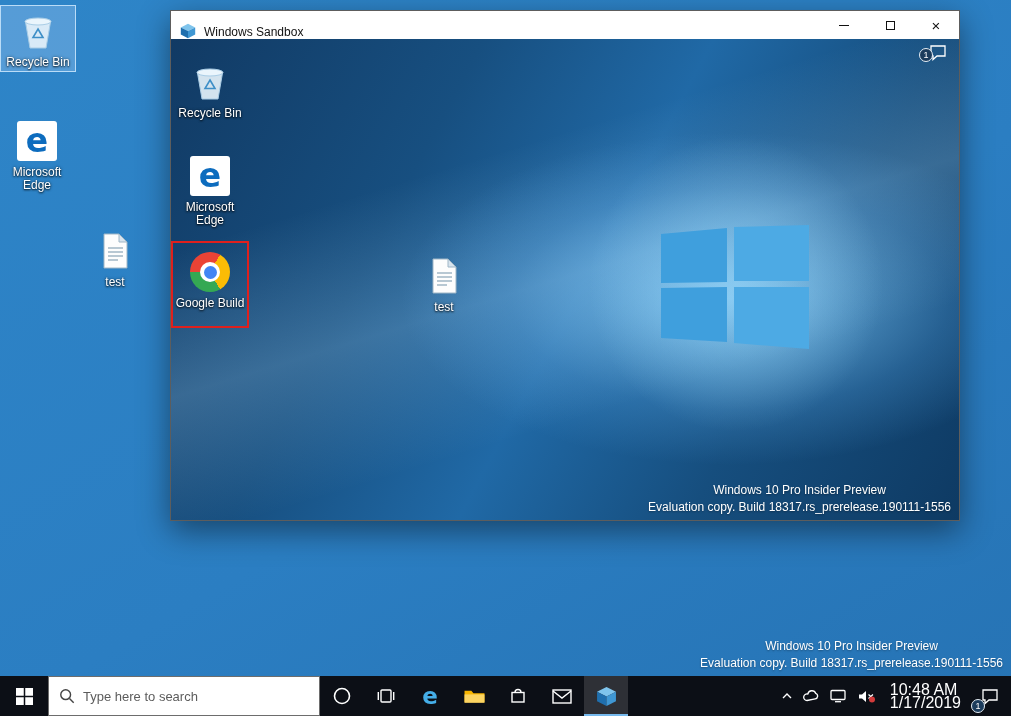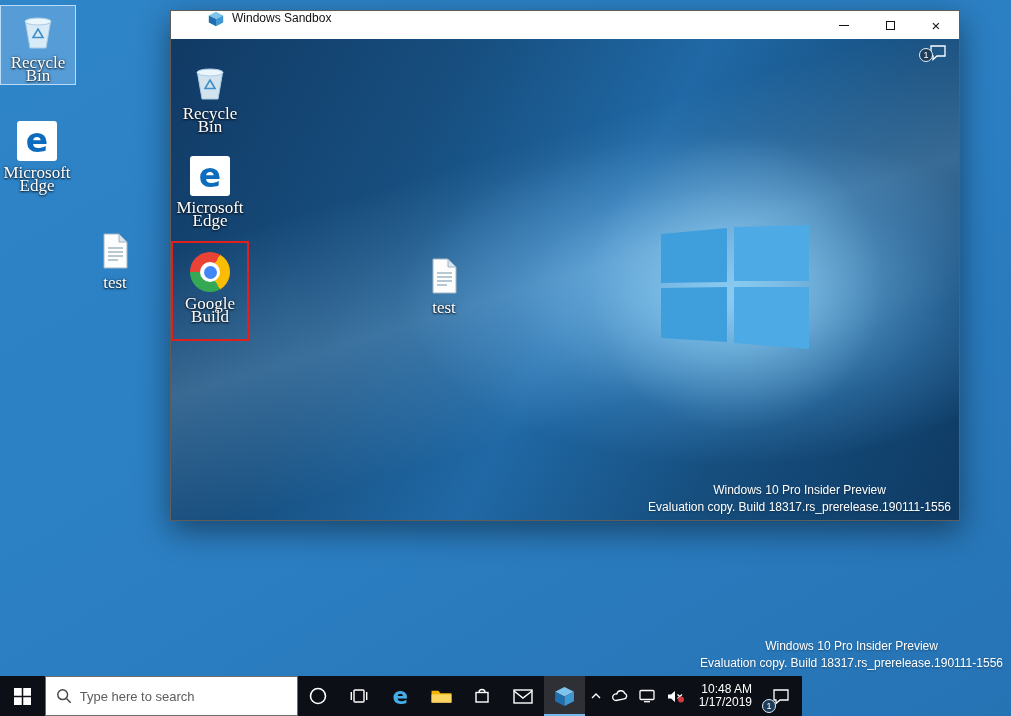--- a/index.html
+++ b/index.html
@@ -4,42 +4,42 @@
 <style>
   * { box-sizing: border-box; margin: 0; padding: 0; }
   html,body { width: 1011px; height: 716px; font-family: "Liberation Sans", sans-serif; overflow: hidden; }
 
   #stage { position: relative; width: 1011px; height: 716px; overflow: hidden;
            background: linear-gradient(150deg, #2e85c8 0%, #2b7ec2 55%, #2673b4 100%); }
 
   
   .desktop-icon { position: absolute; width: 74px; padding: 4px 2px 2px; text-align: center; cursor: default; }
   .glyph-wrap { width: 42px; height: 42px; margin: 0 auto 4px; position: relative; display: flex; align-items: center; justify-content: center; }
-  .desktop-icon .label { font-size: 17px; color: #fff; line-height: 13px;
-                         text-shadow: 0 1px 2px rgba(0,0,0,.85), 0 0 3px rgba(0,0,0,.5); font-family: Liberation Serif, serif; }
+  .desktop-icon .label { font-size: 12px; color: #fff; line-height: 13px;
+                         text-shadow: 0 1px 2px rgba(0,0,0,.85), 0 0 3px rgba(0,0,0,.5); }
   .desktop-icon.selected { background: rgba(125,180,230,.5); outline: 1px solid rgba(210,235,255,.85); }
 
   .edge-tile { width: 40px; height: 40px; background: #fff; border-radius: 3px;
                display: flex; align-items: center; justify-content: center; }
   .edge-e { font-size: 33px; font-weight: bold; color: #0d6cbe; line-height: 36px;
             font-family: "DejaVu Sans", sans-serif; }
 
   .chrome-circle { width: 40px; height: 40px; border-radius: 50%; position: relative;
      background: conic-gradient(from -90deg, #ea4335 0deg, #ea4335 120deg, #fbbc05 120deg, #fbbc05 240deg, #34a853 240deg, #34a853 360deg); }
   .chrome-circle::before { content:""; position:absolute; left:50%; top:50%; width:20px; height:20px;
      margin:-10px 0 0 -10px; background:#fff; border-radius:50%; }
   .chrome-circle::after { content:""; position:absolute; left:50%; top:50%; width:13px; height:13px;
      margin:-6.5px 0 0 -6.5px; background:#4285f4; border-radius:50%; }
   .chrome-highlight { outline: 2px solid #df201d; padding-top: 8px; padding-bottom: 16px; }
 
   
   #sandbox-window { position: absolute; left: 170px; top: 10px; width: 790px; height: 511px;
      background: #fff; border: 1px solid #5d5d5d; box-shadow: 0 10px 30px rgba(0,0,0,.45);
      display: flex; flex-direction: column; }
-  .titlebar { flex: 0 0 28px; background: #fff; display: flex; align-items: flex-start; margin-left: 28px; }
+  .titlebar { flex: 0 0 28px; background: #fff; display: flex; align-items: flex-end; }
   .titlebar .app-icon { margin: 0 8px 0 9px; display: flex; }
   .titlebar .title { font-size: 12px; color: #111; }
   .caption-buttons { margin-left: auto; display: flex; height: 100%; }
   .caption-btn { width: 46px; height: 100%; display: flex; align-items: center; justify-content: center;
                  color: #111; font-size: 15px; }
   .min-glyph { display: block; width: 10px; height: 1px; background: #111; }
   .max-glyph { display: block; width: 9px; height: 9px; border: 1px solid #111; }
 
   .sandbox-desktop { position: relative; flex: 1; overflow: hidden; }
   .sandbox-wallpaper { position: absolute; inset: 0;
@@ -59,27 +59,27 @@
   .host-watermark { bottom: 44px; }
 
   
   .sandbox-taskbar { flex: 0 0 38px; background: #161d29; display: flex; align-items: stretch; }
   .tb-btn { width: 46px; display: flex; align-items: center; justify-content: center; }
   .tb-btn.active { background: rgba(255,255,255,.10); box-shadow: inset 0 -2px 0 #4cc2ff; }
   .e-glyph { font-size: 23px; font-weight: bold; color: #45aee8; line-height: 1;
              font-family: "DejaVu Sans", sans-serif; }
   .tray { margin-left: auto; display: flex; align-items: center; }
   .tray-icon { width: 27px; height: 100%; display: flex; align-items: center; justify-content: center; }
-  .clock { font-size: 12px; color: #fff; line-height: 13px; text-align: right; padding: 0 8px; }
+  .clock { font-size: 16px; color: #fff; line-height: 13px; text-align: left; padding: 0 8px; }
   .notif { position: relative; width: 42px; }
   .badge { position: absolute; left: 2px; bottom: 3px; min-width: 14px; height: 14px; border-radius: 50%;
            background: #1c3c5c; border: 1px solid #e6eef5; color: #fff; font-size: 9px;
            line-height: 12px; text-align: center; padding: 0 1px; }
 
-  #host-taskbar { position: absolute; left: 0; bottom: 0; width: 802px; height: 40px;
+  #host-taskbar { position: absolute; left: 0; bottom: 0; width: 1011px; height: 40px;
      background: #0c0f16; display: flex; align-items: stretch; z-index: 5; }
   .host-tb-btn { width: 44px; display: flex; align-items: center; justify-content: center; }
   .host-tb-btn.start { width: 48px; }
   .host-tb-btn.active { background: rgba(255,255,255,.14); box-shadow: inset 0 -2px 0 #76b9ed; }
   .search-box { width: 272px; background: #fff; border: 1px solid #6d6d6d; display: flex; align-items: center; }
   .search-box .mag { margin: 0 8px 0 10px; display: flex; }
   .search-box input { flex: 1; border: none; outline: none; background: transparent;
      font-size: 13px; color: #333; font-family: inherit; min-width: 0; }
   .search-box input::placeholder { color: #5c5c5c; }
 </style>

